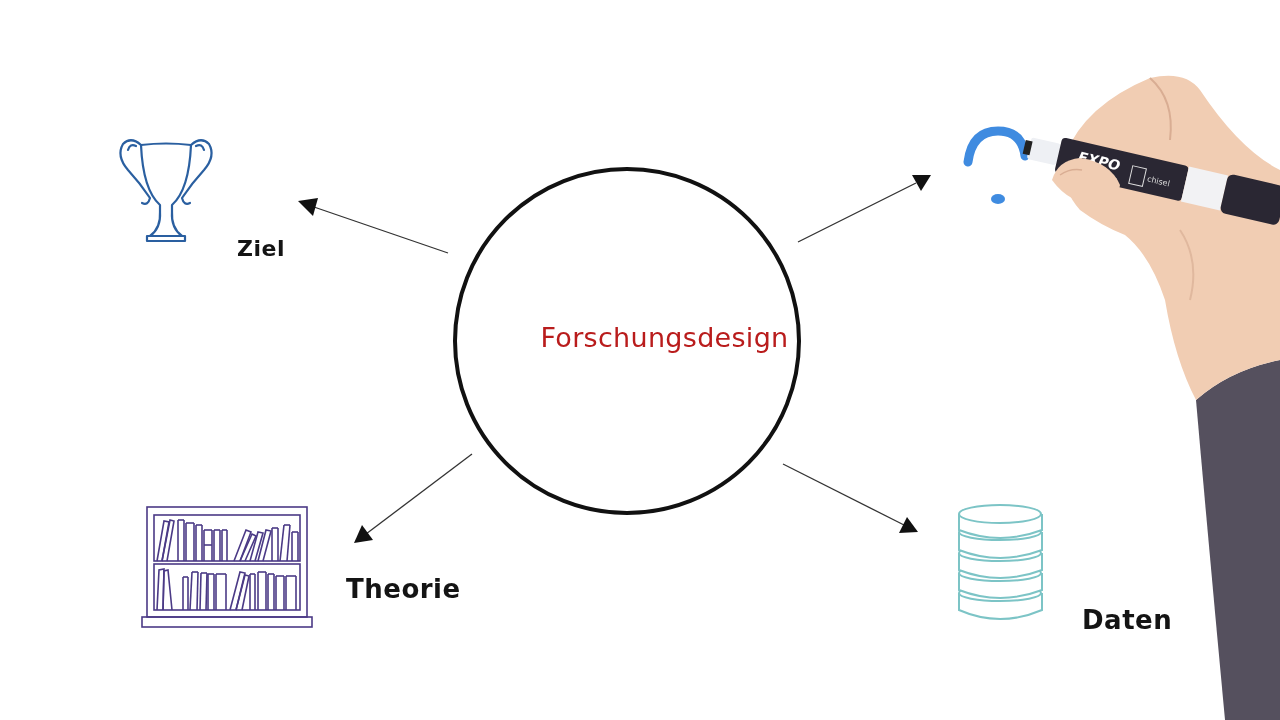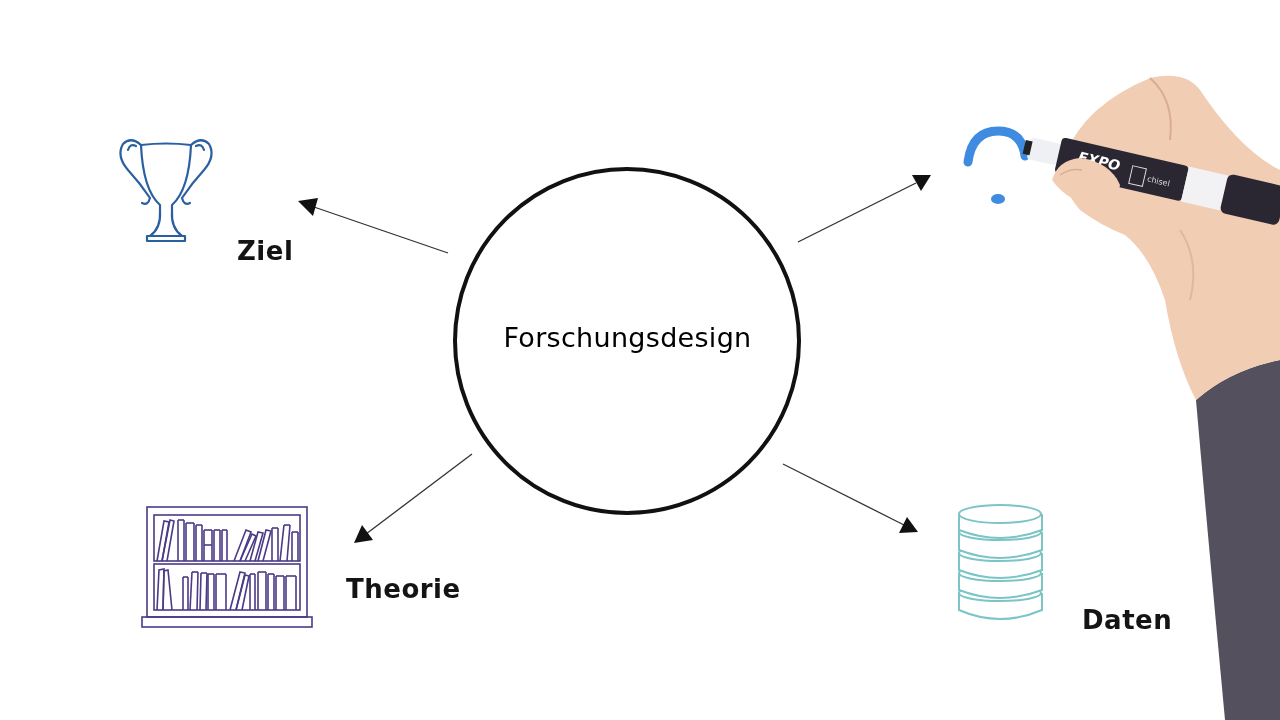--- a/index.html
+++ b/index.html
@@ -9,22 +9,22 @@
     font-family: "DejaVu Sans", sans-serif;
   }
   #stage { position: absolute; left: 0; top: 0; width: 1280px; height: 720px; }
   .label {
     position: absolute; color: #141414; font-weight: bold;
     font-family: "DejaVu Sans", sans-serif; letter-spacing: 0.5px;
     white-space: nowrap;
   }
   .center-label {
     position: absolute; left: 455px; top: 322px; width: 345px;
-    text-align: center; font-size: 27px; color: #000000;
-    font-family: "DejaVu Sans", sans-serif; letter-spacing: 0.3px;
+    text-align: center; font-size: 27px; color: #b91c1c;
+    font-family: "DejaVu Sans", sans-serif; letter-spacing: 0.3px; padding-left: 37px;
   }
   svg { position: absolute; left: 0; top: 0; }
 </style>
 </head>
 <body>
 
 <div id="stage">
 
   <svg width="1280" height="720">
     <defs>
@@ -59,21 +59,21 @@
       <path d="M141,145 Q143,190 160,205 L160,212"></path>
       <path d="M191,145 Q189,190 172,205 L172,212"></path>
       <path d="M160,212 Q161,228 150,236 L182,236 Q171,228 172,212"></path>
       <rect x="147" y="236" width="38" height="5"></rect>
       <path d="M141,145 Q131,136 123,144 Q116,156 128,170 Q140,183 150,198 Q148,206 142,203"></path>
       <path d="M191,145 Q201,136 209,144 Q216,156 204,170 Q192,183 182,198 Q184,206 190,203"></path>
       <path d="M128,150 Q130,143 136,146"></path>
       <path d="M204,150 Q202,143 196,146"></path>
     </g>
   </svg>
-  <div class="label" style="left:237px; top:236px; font-size:26px;">Ziel</div>
+  <div class="label" style="left:237px; top:236px; font-size:22px;">Ziel</div>
 
   <svg width="1280" height="720">
     <g fill="none" stroke="#4b3a86" stroke-width="1.6">
       <rect x="147" y="507" width="160" height="110"></rect>
       <rect x="142" y="617" width="170" height="10"></rect>
       <rect x="154" y="515" width="146" height="46"></rect>
       <rect x="154" y="564" width="146" height="46"></rect>
 
       <path d="M157,561 L164,521 L169,522 L162,561"></path>
       <path d="M162,561 L170,520 L174,521 L167,561"></path>

